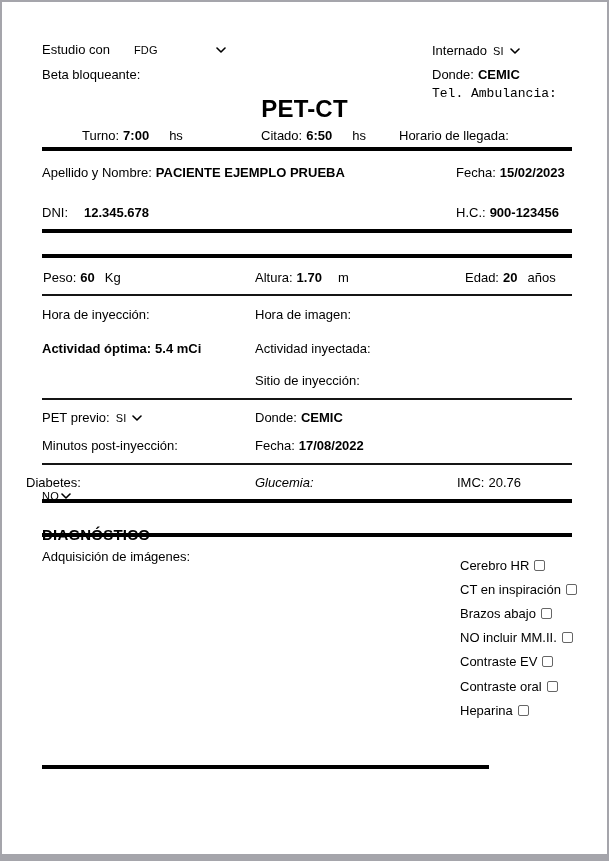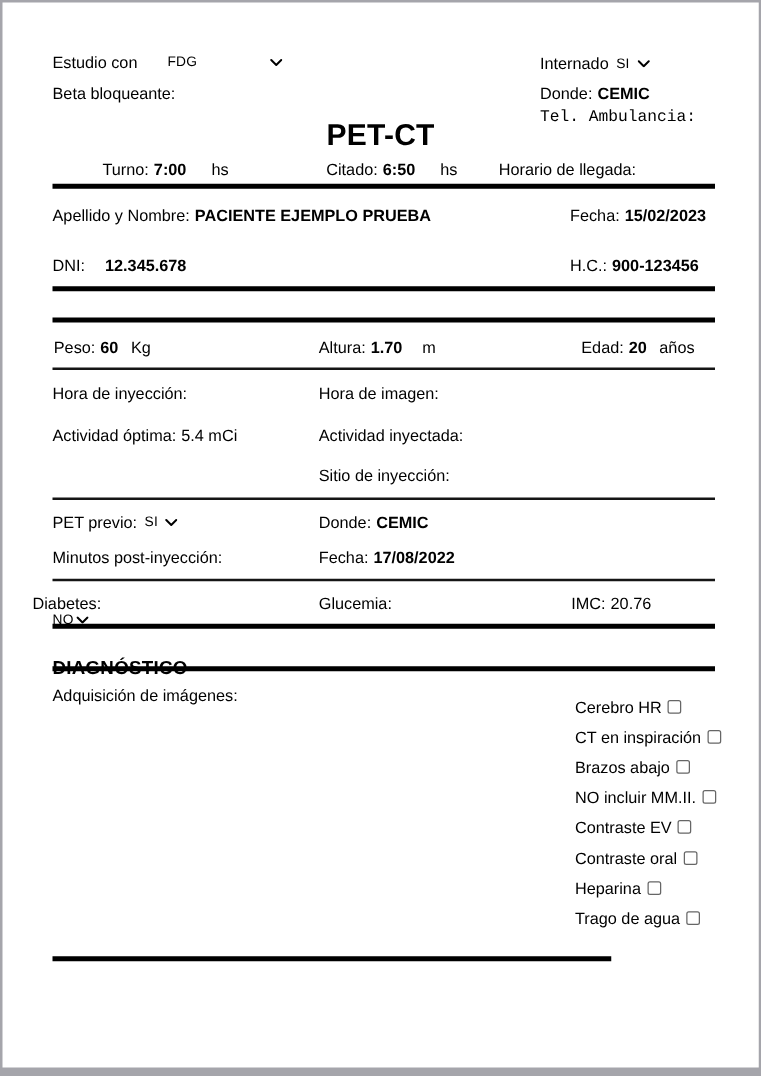--- a/index.html
+++ b/index.html
@@ -133,21 +133,21 @@
 
   <div class="hr thin" style="top:292px;"></div>
 
   <div class="item" style="left:40px;top:305px;justify-content:flex-end;">
     <span>Hora de inyección:</span>
   </div>
   <div class="item" style="left:253px;top:305px;">
     <span>Hora de imagen:</span>
   </div>
 
-  <div class="item" style="left:40px;top:339px;">
+  <div class="item" style="left:40px;top:339px;font-weight:bold;">
     <span>Actividad óptima:</span>
     <span>5.4 mCi</span>
   </div>
   <div class="item" style="left:253px;top:339px;text-align:center;">
     <span>Actividad inyectada:</span>
   </div>
 
   <div class="item" style="left:253px;top:371px;">
     <span>Sitio de inyección:</span>
   </div>
@@ -180,21 +180,21 @@
 
   <div class="item" style="left:24px;top:473px;flex-direction:column;">
     <span>Diabetes:</span>
     <span class="select" style="margin-left:6px;">
       <span>NO</span>
       <svg class="chev" style="margin-left:2px;" width="10" height="6" viewBox="0 0 10 6">
           <path d="M1 1 L5 5 L9 1" fill="none" stroke="#000" stroke-width="1.6" stroke-linecap="round" stroke-linejoin="round"></path>
         </svg>
     </span>
   </div>
-  <div class="item" style="left:253px;top:473px;">
+  <div class="item" style="left:253px;top:473px;font-style:italic;">
     <span>Glucemia:</span>
   </div>
   <div class="item" style="left:455px;top:473px;">
     <span>IMC:</span>
     <span>20.76</span>
   </div>
 
   <div class="hr thick" style="top:497px;"></div>
 
   <div class="heading" style="left:40px;top:508px;">DIAGNÓSTICO</div>
@@ -227,21 +227,17 @@
         <span class="cb"></span>
       </div>
       <div class="cbrow">
         <span>Contraste oral</span>
         <span class="cb"></span>
       </div>
       <div class="cbrow">
         <span>Heparina</span>
         <span class="cb"></span>
       </div>
-      <div class="cbrow">
-        <span>Trago de agua</span>
-        <span class="cb"></span>
-      </div>
     </div>
 
   <div class="hr thick" style="top:763px;width:447px;"></div>
 
 </div>
 
 </body></html>

